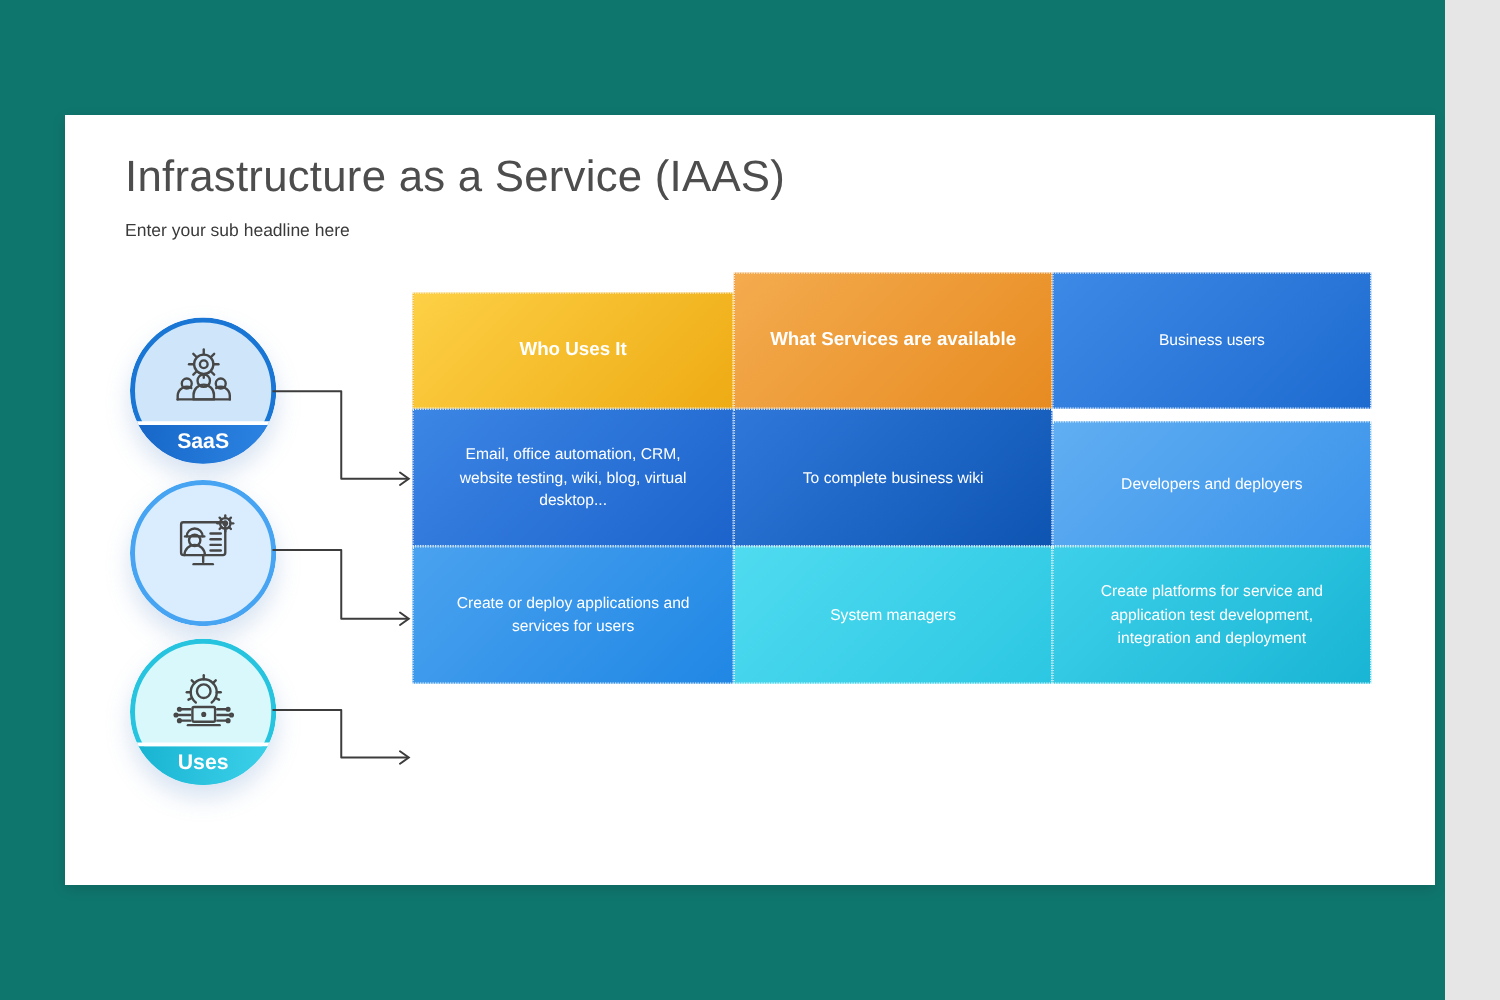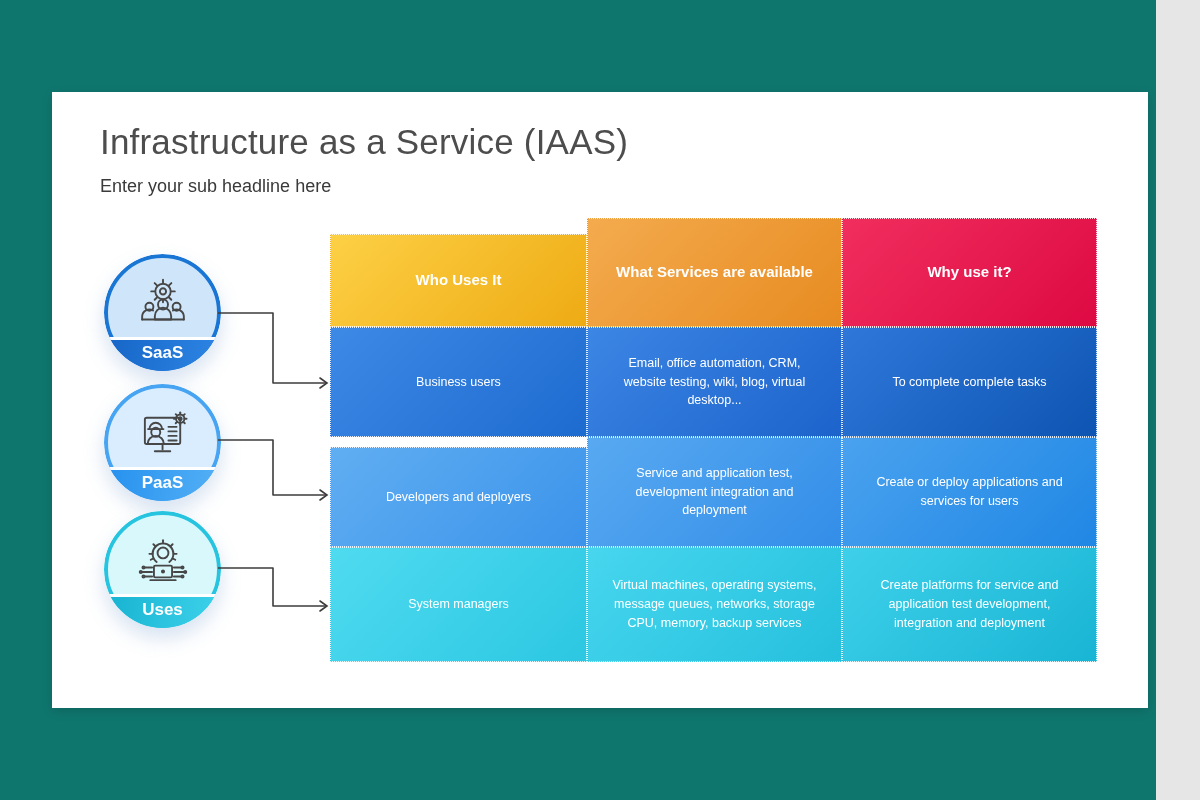--- a/index.html
+++ b/index.html
@@ -12,21 +12,21 @@
     position:absolute; left:52px; top:92px; width:1096px; height:616px;
     background:#ffffff; box-shadow:0 3px 10px rgba(0,0,0,.14);
   }
 
   .title {
     position:absolute; left:48px; top:30px;
     font-size:35px; font-weight:400; color:#4d4d4d; letter-spacing:.2px;
   }
   .subtitle {
     position:absolute; left:48px; top:84px;
-    font-size:18px; color:#3a3a3a;text-align:center;
+    font-size:14px; color:#3a3a3a;text-align:center;
   }
 
   
   .cat {
     position:absolute; left:52px; width:117px; height:117px;
     border-radius:50%; overflow:hidden;
     box-shadow:0 10px 20px rgba(120,160,210,.30);
   }
   .cat .disc { position:absolute; inset:0; border-radius:50%; border:4px solid; }
   .cat .band {
@@ -146,23 +146,20 @@
             <line x1="0" y1="-4.6" x2="0" y2="-7"></line>
               <line x1="0" y1="4.6" x2="0" y2="7"></line>
             <line x1="-4.6" y1="0" x2="-7" y2="0"></line>
               <line x1="4.6" y1="0" x2="7" y2="0"></line>
             <line x1="-3.3" y1="-3.3" x2="-5" y2="-5"></line>
               <line x1="3.3" y1="-3.3" x2="5" y2="-5"></line>
             <line x1="-3.3" y1="3.3" x2="-5" y2="5"></line>
               <line x1="3.3" y1="3.3" x2="5" y2="5"></line>
           </g>
         </svg>
-      </div>
-      <div class="band">
-        <span>PaaS</span>
       </div>
     </div>
 
     <div class="cat laas">
       <div class="disc"></div>
       <div class="icon-wrap">
         <svg class="ic" width="58" height="58" viewBox="0 0 64 64">
           <g transform="translate(32,23)">
             <line x1="0" y1="-11.5" x2="0" y2="-15"></line>
               <line x1="-11.5" y1="0" x2="-15" y2="0"></line>
@@ -202,29 +199,26 @@
       <path class="head" d="M108,86 l7,5 l-7,5"></path>
       <polyline points="6,148 61,148 61,203 114,203"></polyline>
       <path class="head" d="M108,198 l7,5 l-7,5"></path>
       <polyline points="6,276 61,276 61,314 114,314"></polyline>
       <path class="head" d="M108,309 l7,5 l-7,5"></path>
     </svg>
 
     <div class="grid">
       <div class="cell hd h0">Who Uses It</div>
       <div class="cell hd h1">What Services are available</div>
-      <div class="cell hd h2">Why use it?</div>
 
       <div class="cell r0c0">Business users</div>
       <div class="cell r0c1">Email, office automation, CRM, website testing, wiki, blog, virtual desktop...</div>
-      <div class="cell r0c2">To complete complete tasks</div>
+      <div class="cell r0c2">To complete business wiki</div>
 
       <div class="cell r1c0">Developers and deployers</div>
-      <div class="cell r1c1">Service and application test, development integration and deployment</div>
       <div class="cell r1c2">Create or deploy applications and services for users</div>
 
       <div class="cell r2c0">System managers</div>
-      <div class="cell r2c1">Virtual machines, operating systems, message queues, networks, storage CPU, memory, backup services</div>
       <div class="cell r2c2">Create platforms for service and application test development, integration and deployment</div>
     </div>
 
   </div>
 </div>
 
 </body></html>

